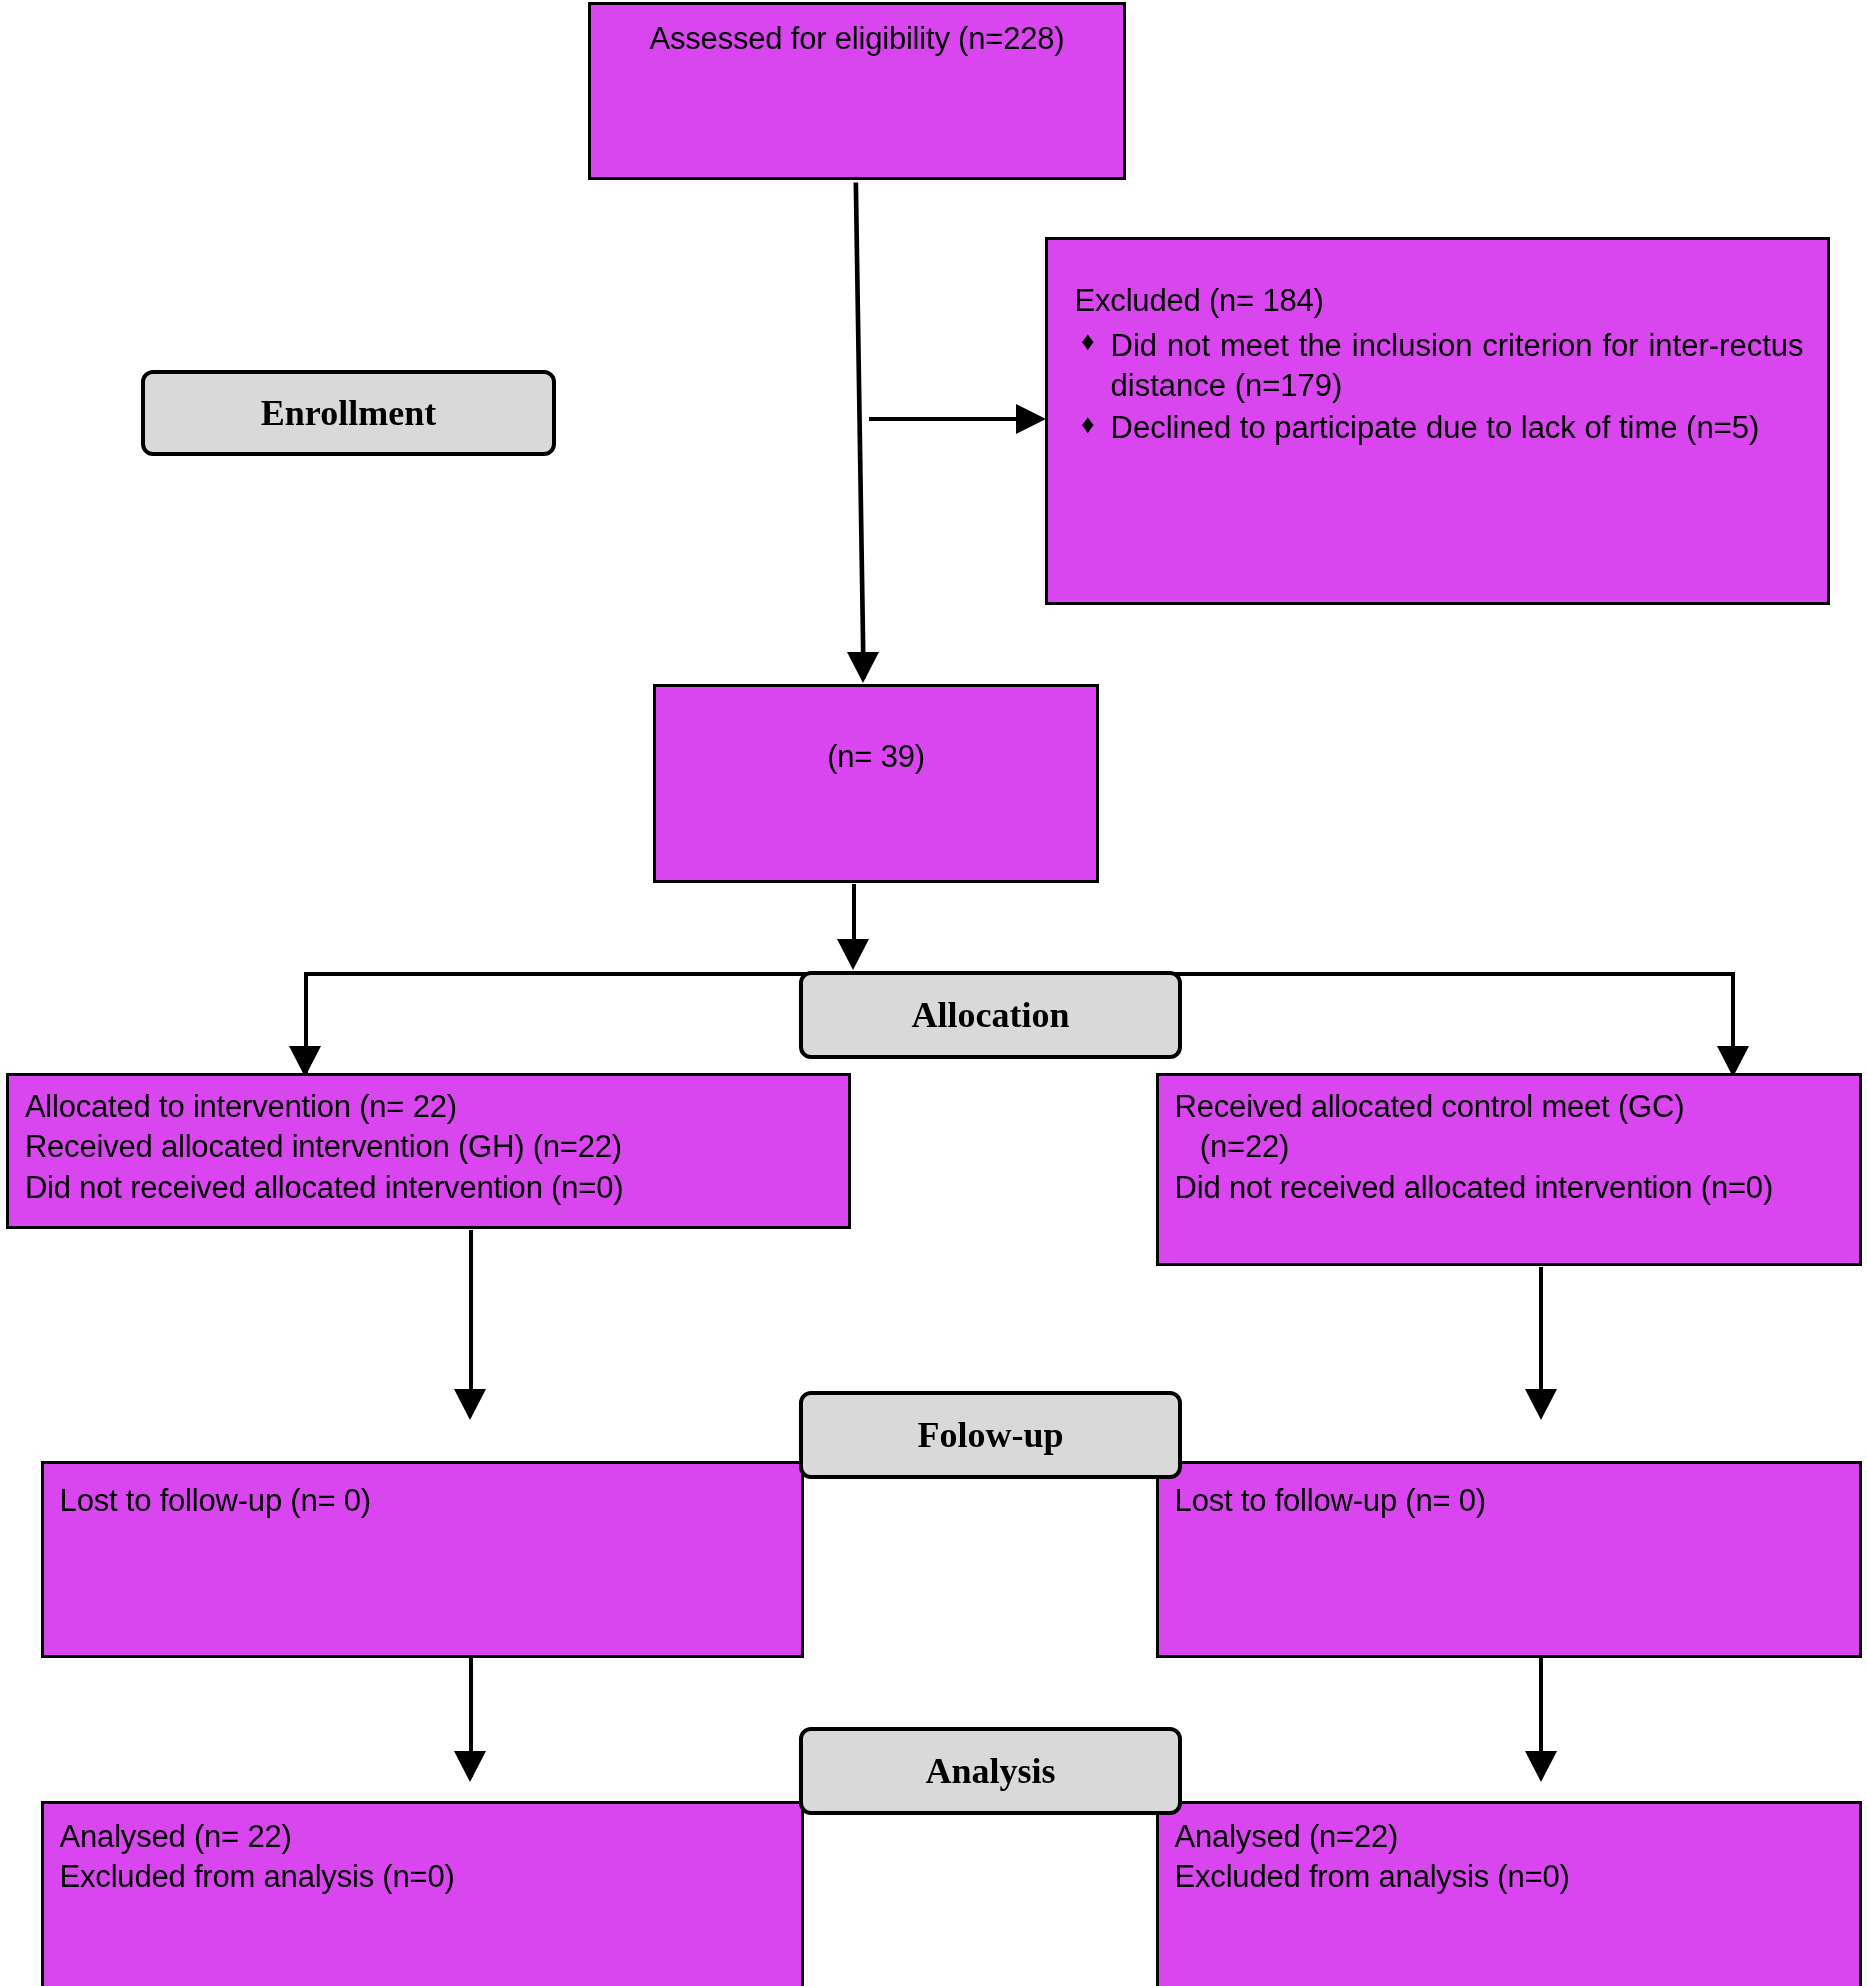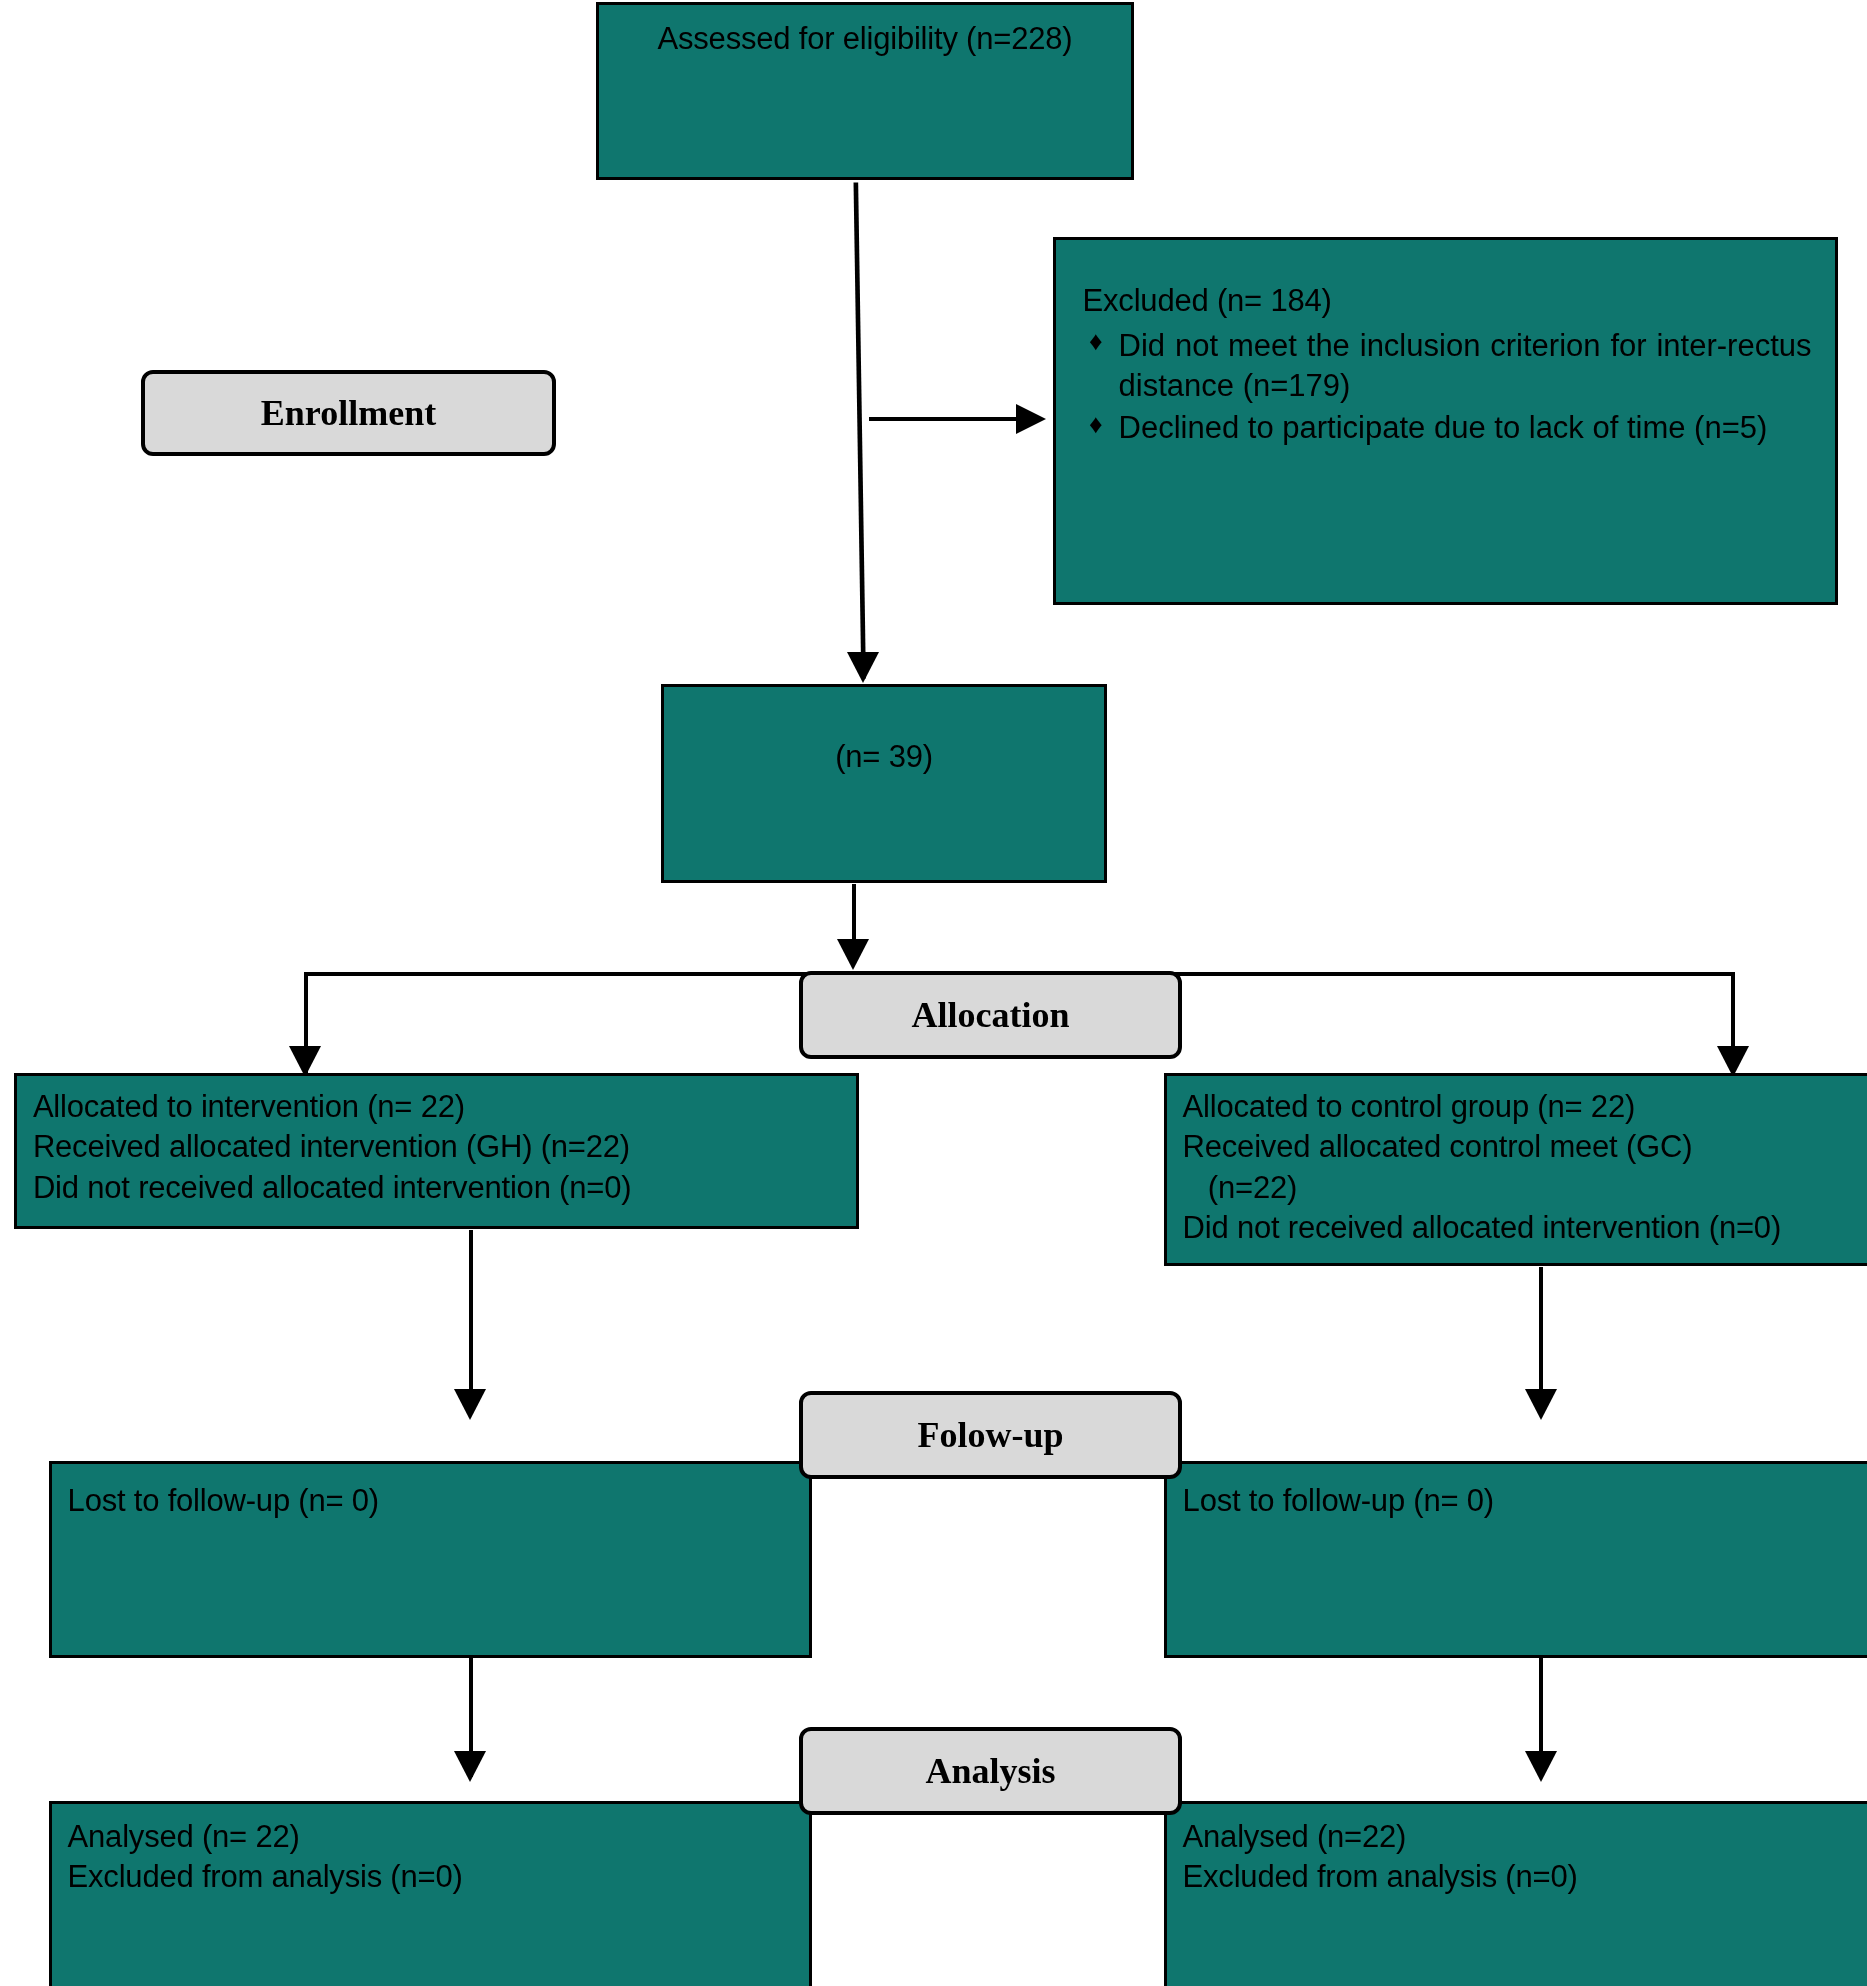--- a/index.html
+++ b/index.html
@@ -15,23 +15,22 @@
     background: #ffffff;
     font-family: "Liberation Sans", sans-serif;
     color: #000000;
     overflow: hidden;
   }
   
   .box {
     position: absolute;
     box-sizing: border-box;
     border: 3.9px solid #000000;
-    background: #0f766e;
+    background: #d946ef;
     padding: 14px 17px;
-    margin-left: 8px;
   }
   .box-text {
     font-size: 31px;
     line-height: 1.30;
     white-space: pre-wrap;
     letter-spacing: -0.2px;
   }
   .centered { text-align: center; }
 
   
@@ -156,21 +155,20 @@
     <span>Allocation</span>
   </div>
 
   <div class="box" style="left:6.3px; top:1073px; width:845px; height:156px; padding:11px 15.6px;">
     <div class="box-text">Allocated to intervention (n= 22)</div>
     <div class="box-text">Received allocated intervention (GH) (n=22)</div>
     <div class="box-text">Did not received allocated intervention (n=0)</div>
   </div>
 
   <div class="box" style="left:1156px; top:1073px; width:706px; height:193px; padding:11px 11px 11px 15.6px;">
-    <div class="box-text">Allocated to control group (n= 22)</div>
     <div class="box-text">Received allocated control meet (GC)</div>
     <div class="box-text">   (n=22)</div>
     <div class="box-text">Did not received allocated intervention (n=0)</div>
   </div>
 
   <div class="vline" style="left:469px; top:1230px; height:180px;"></div>
   <div class="arrow-down" style="left:454px; top:1389px;"></div>
 
   <div class="vline" style="left:1539px; top:1267px; height:142px;"></div>
   <div class="arrow-down" style="left:1525px; top:1389px;"></div>

